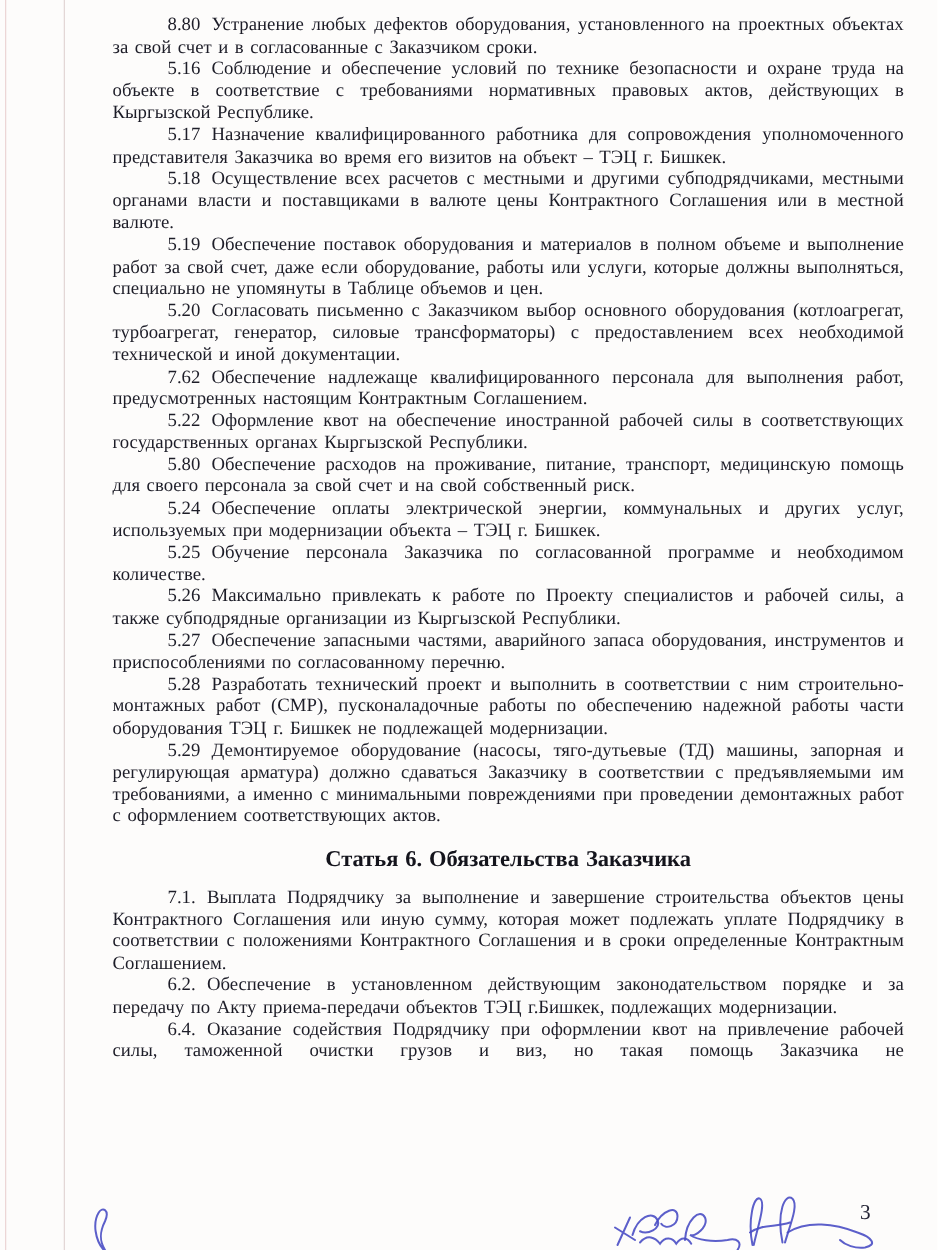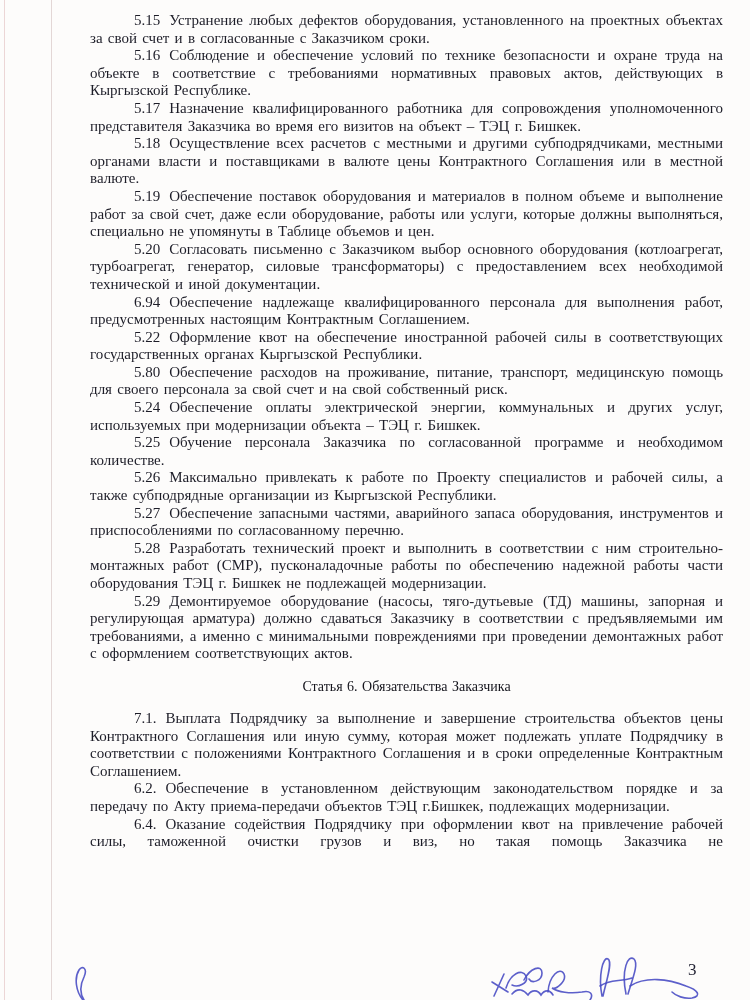--- a/index.html
+++ b/index.html
@@ -23,49 +23,49 @@
     text-indent:44px;
     font-size:15px;
     line-height:17.6px;
     word-spacing:1.5px;
   }
   p.clause .num{margin-right:9px;}
   p.clause.cut{text-align-last:justify;}
   h2.article-heading{
     margin:15px 0 14px 0;
     text-align:center;
-    font-size:14px;
+    font-size:18px;
     line-height:18px;
-    font-weight:normal;
+    font-weight:bold;
     color:#14141c;
     word-spacing:1px;
   }
   .page-number{
     position:absolute;left:688px;top:960px;
     font-size:17px;color:#232334;
   }
   .sig{position:absolute;}
   .sig path{fill:none;stroke:#4a4ec4;stroke-width:1.6;stroke-linecap:round;opacity:0.9;}
 </style>
 </head>
 <body>
 
 <div class="page">
 
   <div class="scanline l1"></div>
   <div class="scanline l2"></div>
 
   <div class="content">
-    <p class="clause"><span class="num">5.15</span><span>Устранение любых дефектов оборудования, установленного на проектных объектах за свой счет и в согласованные с Заказчиком сроки.</span></p>
+    <p class="clause"><span class="num">8.80</span><span>Устранение любых дефектов оборудования, установленного на проектных объектах за свой счет и в согласованные с Заказчиком сроки.</span></p>
     <p class="clause"><span class="num">5.16</span><span>Соблюдение и обеспечение условий по технике безопасности и охране труда на объекте в соответствие с требованиями нормативных правовых актов, действующих в Кыргызской Республике.</span></p>
     <p class="clause"><span class="num">5.17</span><span>Назначение квалифицированного работника для сопровождения уполномоченного представителя Заказчика во время его визитов на объект – ТЭЦ г. Бишкек.</span></p>
     <p class="clause"><span class="num">5.18</span><span>Осуществление всех расчетов с местными и другими субподрядчиками, местными органами власти и поставщиками в валюте цены Контрактного Соглашения или в местной валюте.</span></p>
     <p class="clause"><span class="num">5.19</span><span>Обеспечение поставок оборудования и материалов в полном объеме и выполнение работ за свой счет, даже если оборудование, работы или услуги, которые должны выполняться, специально не упомянуты в Таблице объемов и цен.</span></p>
     <p class="clause"><span class="num">5.20</span><span>Согласовать письменно с Заказчиком выбор основного оборудования (котлоагрегат, турбоагрегат, генератор, силовые трансформаторы) с предоставлением всех необходимой технической и иной документации.</span></p>
-    <p class="clause"><span class="num">6.94</span><span>Обеспечение надлежаще квалифицированного персонала для выполнения работ, предусмотренных настоящим Контрактным Соглашением.</span></p>
+    <p class="clause"><span class="num">7.62</span><span>Обеспечение надлежаще квалифицированного персонала для выполнения работ, предусмотренных настоящим Контрактным Соглашением.</span></p>
     <p class="clause"><span class="num">5.22</span><span>Оформление квот на обеспечение иностранной рабочей силы в соответствующих государственных органах Кыргызской Республики.</span></p>
     <p class="clause"><span class="num">5.80</span><span>Обеспечение расходов на проживание, питание, транспорт, медицинскую помощь для своего персонала за свой счет и на свой собственный риск.</span></p>
     <p class="clause"><span class="num">5.24</span><span>Обеспечение оплаты электрической энергии, коммунальных и других услуг, используемых при модернизации объекта – ТЭЦ г. Бишкек.</span></p>
     <p class="clause"><span class="num">5.25</span><span>Обучение персонала Заказчика по согласованной программе и необходимом количестве.</span></p>
     <p class="clause"><span class="num">5.26</span><span>Максимально привлекать к работе по Проекту специалистов и рабочей силы, а также субподрядные организации из Кыргызской Республики.</span></p>
     <p class="clause"><span class="num">5.27</span><span>Обеспечение запасными частями, аварийного запаса оборудования, инструментов и приспособлениями по согласованному перечню.</span></p>
     <p class="clause"><span class="num">5.28</span><span>Разработать технический проект и выполнить в соответствии с ним строительно-монтажных работ (СМР), пусконаладочные работы по обеспечению надежной работы части оборудования ТЭЦ г. Бишкек не подлежащей модернизации.</span></p>
     <p class="clause"><span class="num">5.29</span><span>Демонтируемое оборудование (насосы, тяго-дутьевые (ТД) машины, запорная и регулирующая арматура) должно сдаваться Заказчику в соответствии с предъявляемыми им требованиями, а именно с минимальными повреждениями при проведении демонтажных работ с оформлением соответствующих актов.</span></p>
 
     <h2 class="article-heading">Статья 6. Обязательства Заказчика</h2>

